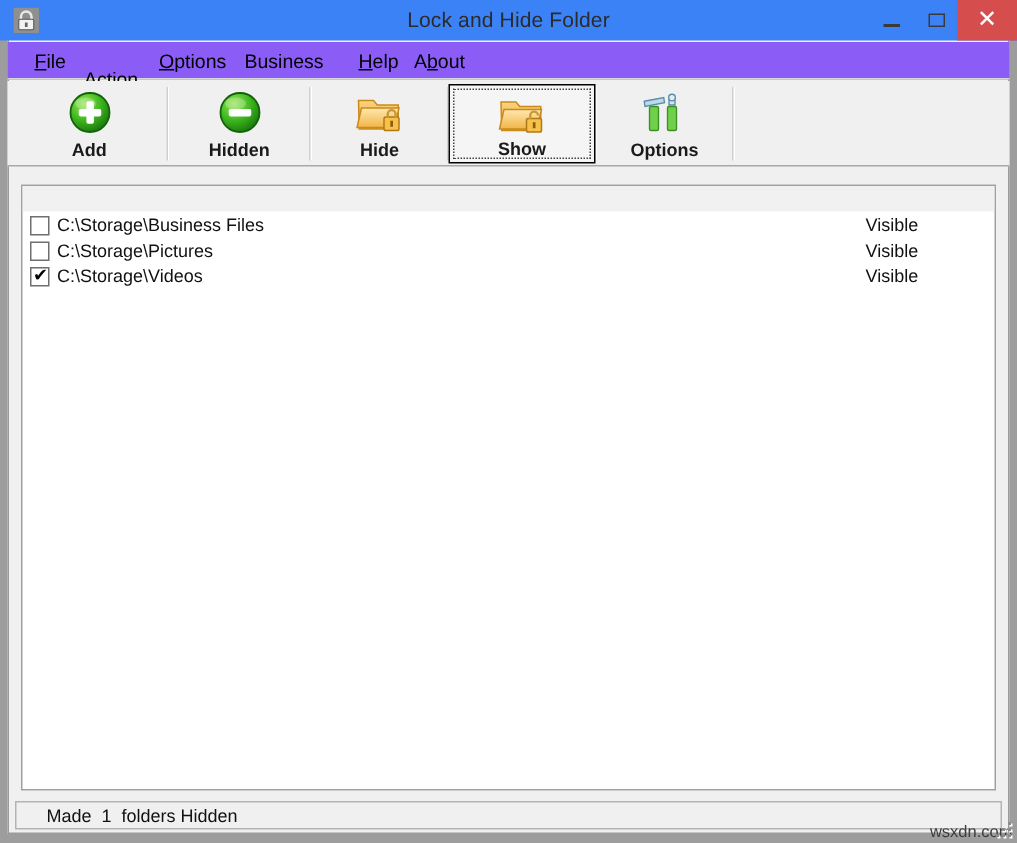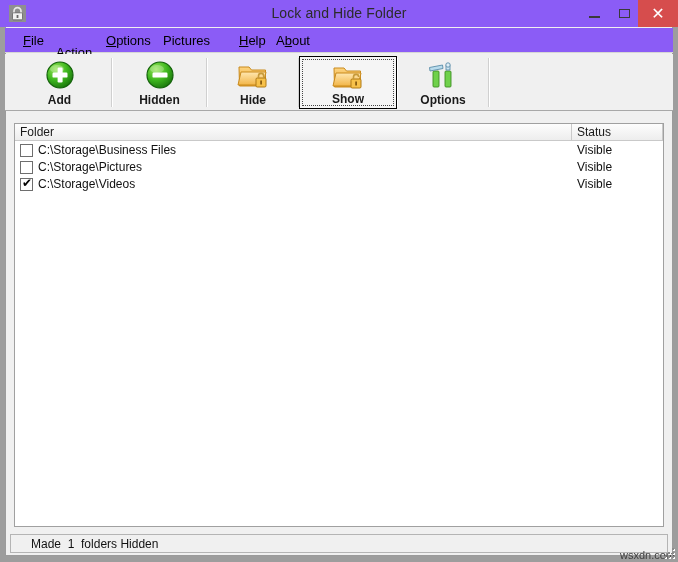--- a/index.html
+++ b/index.html
@@ -32,21 +32,21 @@
     border: 1px solid #9b9b9b;
     box-sizing: border-box;
   }
 
   
   #titlebar {
     position: absolute;
     left: 0; top: 0;
     width: 100%;
     height: 27px;
-    background: #8b5cf6;
+    background: #3b82f6;
     box-sizing: border-box;
   }
   #window-icon {
     position: absolute;
     left: 9px; top: 5px;
     width: 17px; height: 17px;
   }
   #title-text {
     position: absolute;
     left: 0; top: 0;
@@ -313,21 +313,21 @@
     </button>
     <button class="win-btn" id="btn-close">
       <span class="glyph-close">✕</span>
     </button>
   </div>
 
   <div id="menubar">
       <div class="menu-item" style="left: 12px;"><u>F</u>ile</div>
       <div class="menu-item" style="left: 45px; margin-top: 12px;"><u>A</u>ction</div>
       <div class="menu-item" style="left: 95px;"><u>O</u>ptions</div>
-      <div class="menu-item" style="left: 152px;">Pictures</div>
+      <div class="menu-item" style="left: 152px;">Business</div>
       <div class="menu-item" style="left: 228px;"><u>H</u>elp</div>
       <div class="menu-item" style="left: 265px;">A<u>b</u>out</div>
     </div>
 
   <div id="toolbar">
       <div class="tb-sep" style="left: 106px;"></div>
       <div class="tb-sep" style="left: 201px;"></div>
       <div class="tb-sep" style="left: 293px;"></div>
       <div class="tb-sep" style="left: 391px;"></div>
       <div class="tb-sep" style="left: 483px;"></div>
@@ -410,22 +410,20 @@
           <rect x="18" y="12" width="6" height="16" rx="1" fill="#6fd14b" stroke="#3d8f22" stroke-width="0.9"></rect>
           <path d="M19 11 v-4 a2 2 0 0 1 4 0 v4 z" fill="#cfe6f3" stroke="#5a8ca8" stroke-width="0.9"></path>
           <circle cx="21" cy="6" r="2.2" fill="#dfeef7" stroke="#5a8ca8" stroke-width="0.9"></circle>
         </svg>
         <div class="tb-label">Options</div>
       </div>
     </div>
 
   <div id="listview">
     <div id="list-header">
-      <div class="col-head" id="col-folder">Folder</div>
-      <div class="col-head" id="col-status">Status</div>
     </div>
   <div class="row" style="top: 18px;">
         <div class="row-check"></div>
         <div class="row-name">C:\Storage\Business Files</div>
         <div class="row-status">Visible</div>
       </div>
       <div class="row" style="top: 35px;">
         <div class="row-check"></div>
         <div class="row-name">C:\Storage\Pictures</div>
         <div class="row-status">Visible</div>

